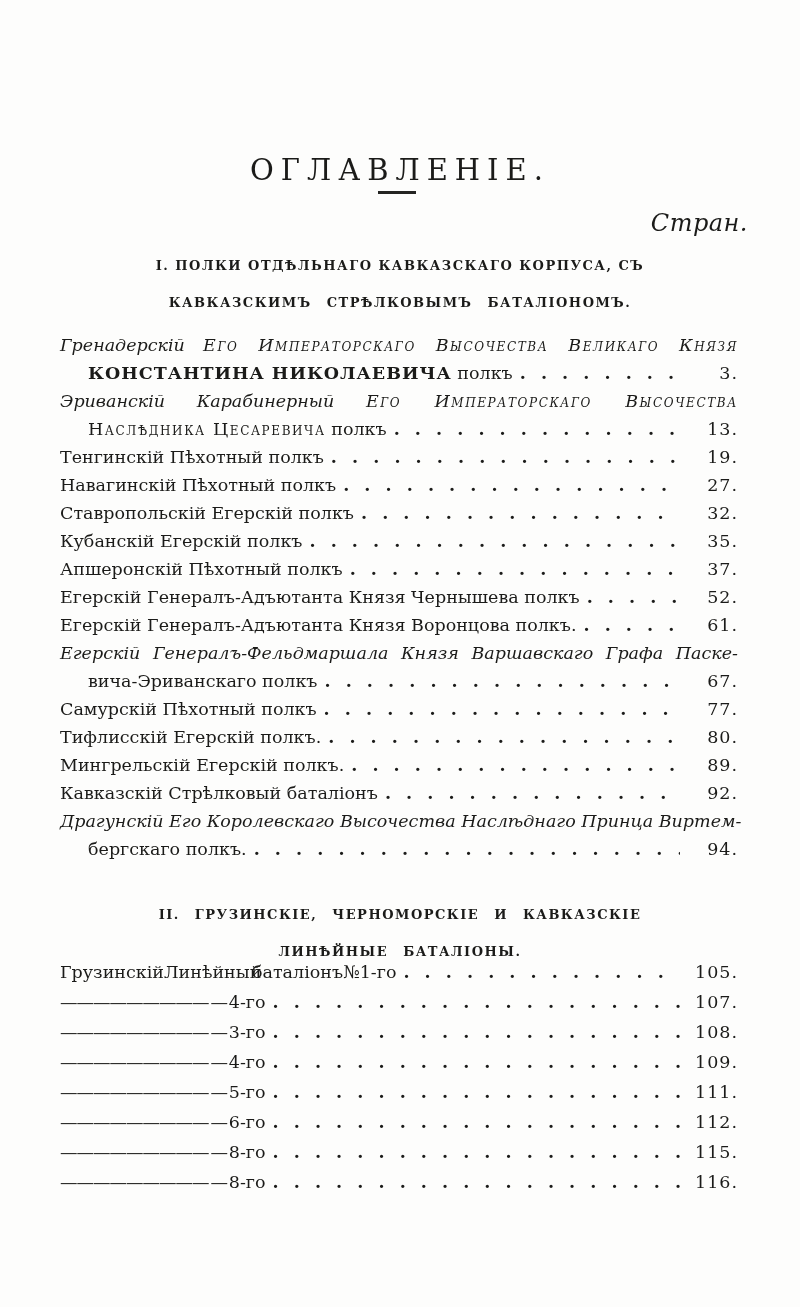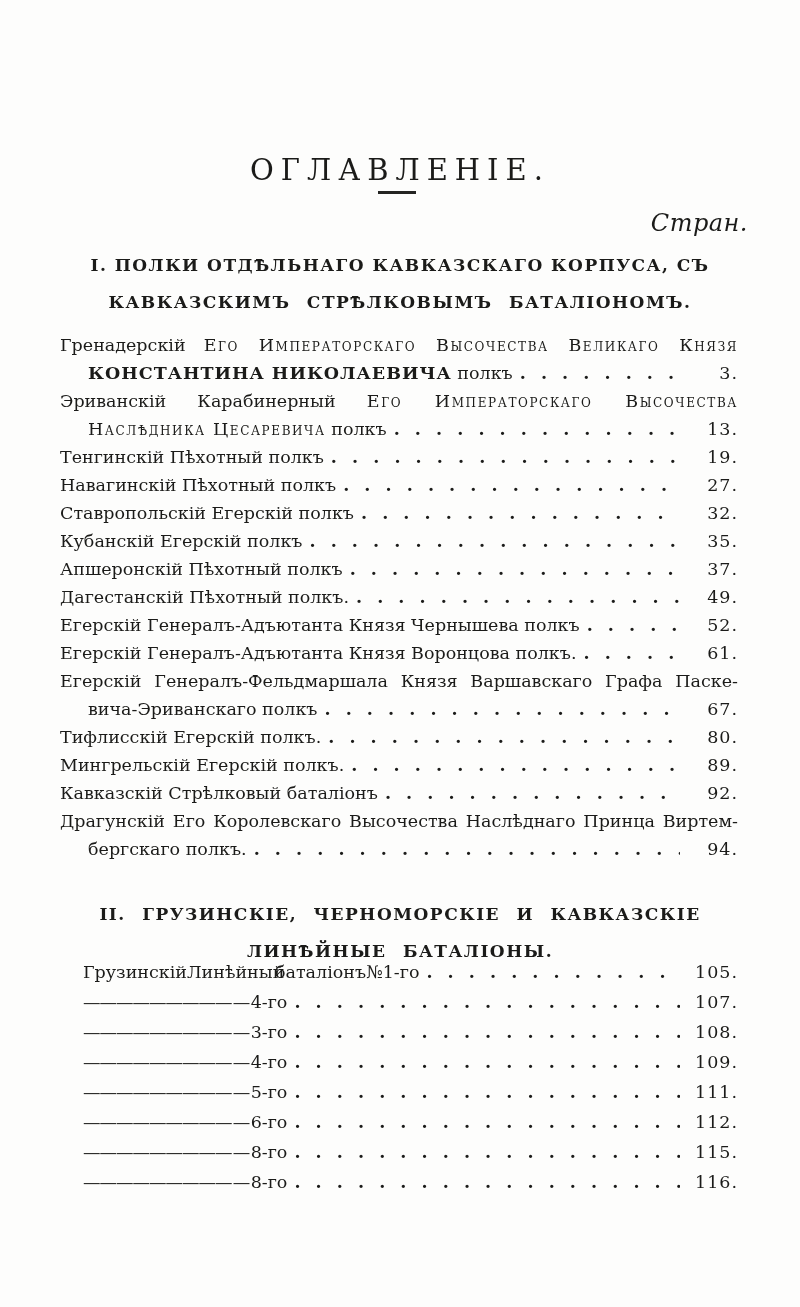--- a/index.html
+++ b/index.html
@@ -31,21 +31,21 @@
     position: absolute; top: 209px; right: 52px;
     font-style: italic;
     font-size: 24px;
     letter-spacing: 0.5px;
   }
 
   .sec-heading {
     position: absolute; left: 40px; right: 40px;
     text-align: center;
     font-weight: bold;
-    font-size: 17px;
+    font-size: 13px;
     letter-spacing: 1.5px;
   }
   .sec-heading .hline { height: 37px; line-height: 37px; white-space: nowrap; }
   .sec-heading .hline.wide { word-spacing: 9px; }
   #heading-1 { top: 247px; }
   #heading-2 { top: 896px; }
 
   .toc {
     position: absolute; left: 60px; width: 678px;
     font-size: 17.5px;
@@ -53,20 +53,21 @@
   #toc-regiments { top: 331px; }
   #toc-battalions { top: 957px; }
 
   .row { height: 28px; line-height: 28px; }
   .row.lead { display: flex; align-items: baseline; }
   .row.indent { padding-left: 28px; }
   .row.justify {
     text-align: justify;
     text-align-last: justify;
     white-space: nowrap;
+    font-style: italic;
   }
   .row .txt { white-space: nowrap; }
 
   .sc {
     font-variant-caps: small-caps;
     letter-spacing: 1.6px;
   }
   .caps {
     font-weight: bold;
     letter-spacing: 1px;
@@ -86,21 +87,21 @@
   }
   .pagenum {
     flex: 0 0 auto;
     min-width: 50px;
     text-align: right;
     white-space: nowrap;
     letter-spacing: 1px;
   }
 
   
-  .brow { display: flex; align-items: baseline; height: 30px; line-height: 30px; margin-left: 23px; }
+  .brow { display: flex; align-items: baseline; height: 30px; line-height: 30px; }
   .brow .c1 { width: 112px; text-align: center; }
   .brow .c2 { width: 88px;  text-align: center; }
   .brow .c3 { width: 92px;  text-align: center; }
   .brow .c4 { width: 50px;  text-align: center; }
   .brow .num { width: 56px; white-space: nowrap; }
   .dash-cell { color: #242422; letter-spacing: -1px; }
 </style>
 </head>
 <body>
 
@@ -156,25 +157,20 @@
     <span class="leader"></span>
     <span class="pagenum">35.</span>
   </div>
 
   <div class="row lead">
     <span class="txt">Апшеронскій Пѣхотный полкъ</span>
     <span class="leader"></span>
     <span class="pagenum">37.</span>
   </div>
 
-  <div class="row lead">
-    <span class="txt">Дагестанскій Пѣхотный полкъ.</span>
-    <span class="leader"></span>
-    <span class="pagenum">49.</span>
-  </div>
 
   <div class="row lead">
     <span class="txt">Егерскій Генералъ-Адъютанта Князя Чернышева полкъ</span>
     <span class="leader"></span>
     <span class="pagenum">52.</span>
   </div>
 
   <div class="row lead">
     <span class="txt">Егерскій Генералъ-Адъютанта Князя Воронцова полкъ.</span>
     <span class="leader"></span>
@@ -182,20 +178,25 @@
   </div>
 
   <div class="row justify"><span class="txt">Егерскій Генералъ-Фельдмаршала Князя Варшавскаго Графа Паске-</span></div>
 
   <div class="row lead indent">
     <span class="txt">вича-Эриванскаго полкъ</span>
     <span class="leader"></span>
     <span class="pagenum">67.</span>
   </div>
 
+  <div class="row lead">
+    <span class="txt">Самурскій Пѣхотный полкъ</span>
+    <span class="leader"></span>
+    <span class="pagenum">77.</span>
+  </div>
 
   <div class="row lead">
     <span class="txt">Тифлисскій Егерскій полкъ.</span>
     <span class="leader"></span>
     <span class="pagenum">80.</span>
   </div>
 
   <div class="row lead">
     <span class="txt">Мингрельскій Егерскій полкъ.</span>
     <span class="leader"></span>

